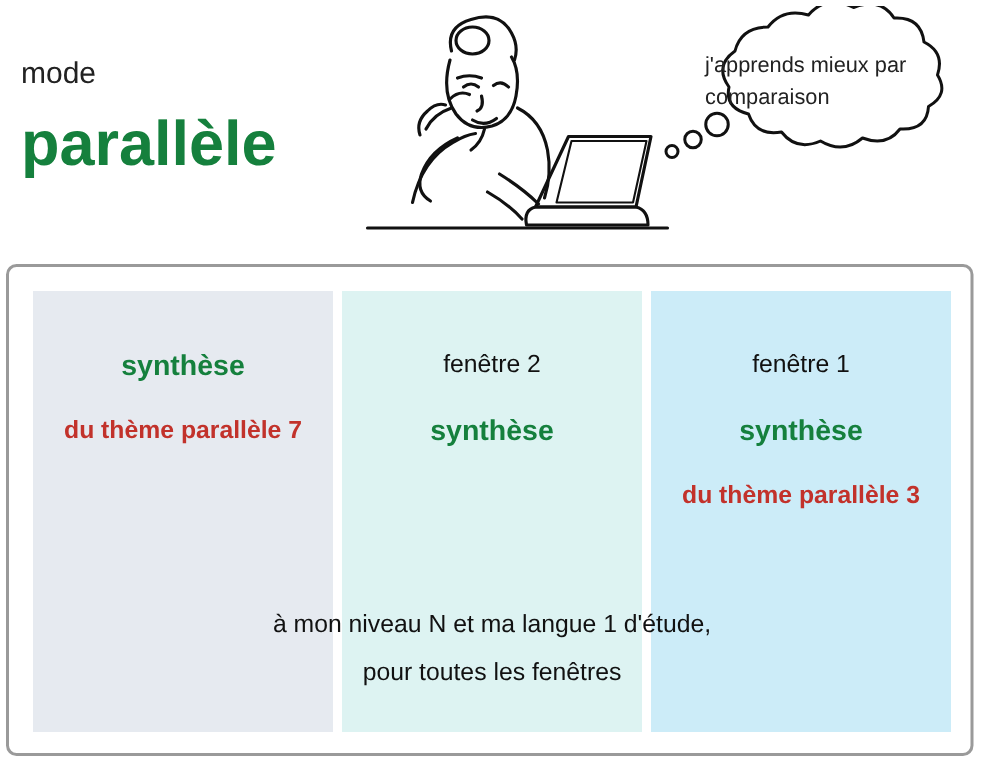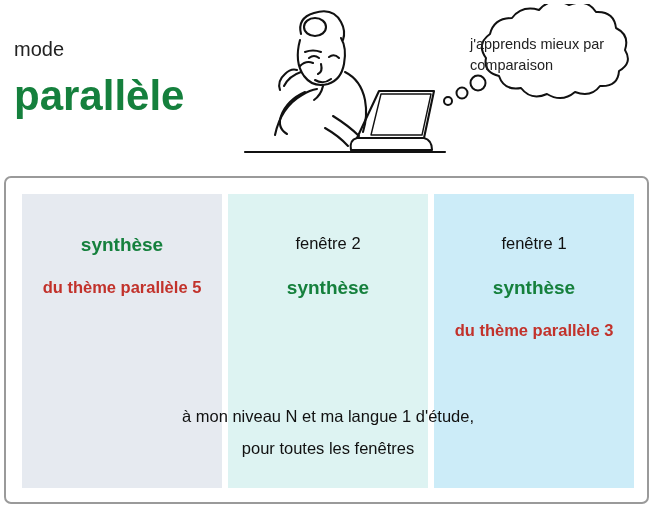--- a/index.html
+++ b/index.html
@@ -181,21 +181,21 @@
     <circle cx="8" cy="97" r="4"></circle>
   </svg>
   <div id="bubble-text">j'apprends mieux par comparaison</div>
 </div>
 
 <div id="panel">
   <div id="columns">
 
     <div class="column col-0">
       <div class="synth">synthèse</div>
-      <div class="theme">du thème parallèle 5</div>
+      <div class="theme">du thème parallèle 7</div>
     </div>
 
     <div class="column col-1">
       <div class="win-label">fenêtre 2</div>
       <div class="synth">synthèse</div>
     </div>
 
     <div class="column col-2">
       <div class="win-label">fenêtre 1</div>
       <div class="synth">synthèse</div>

